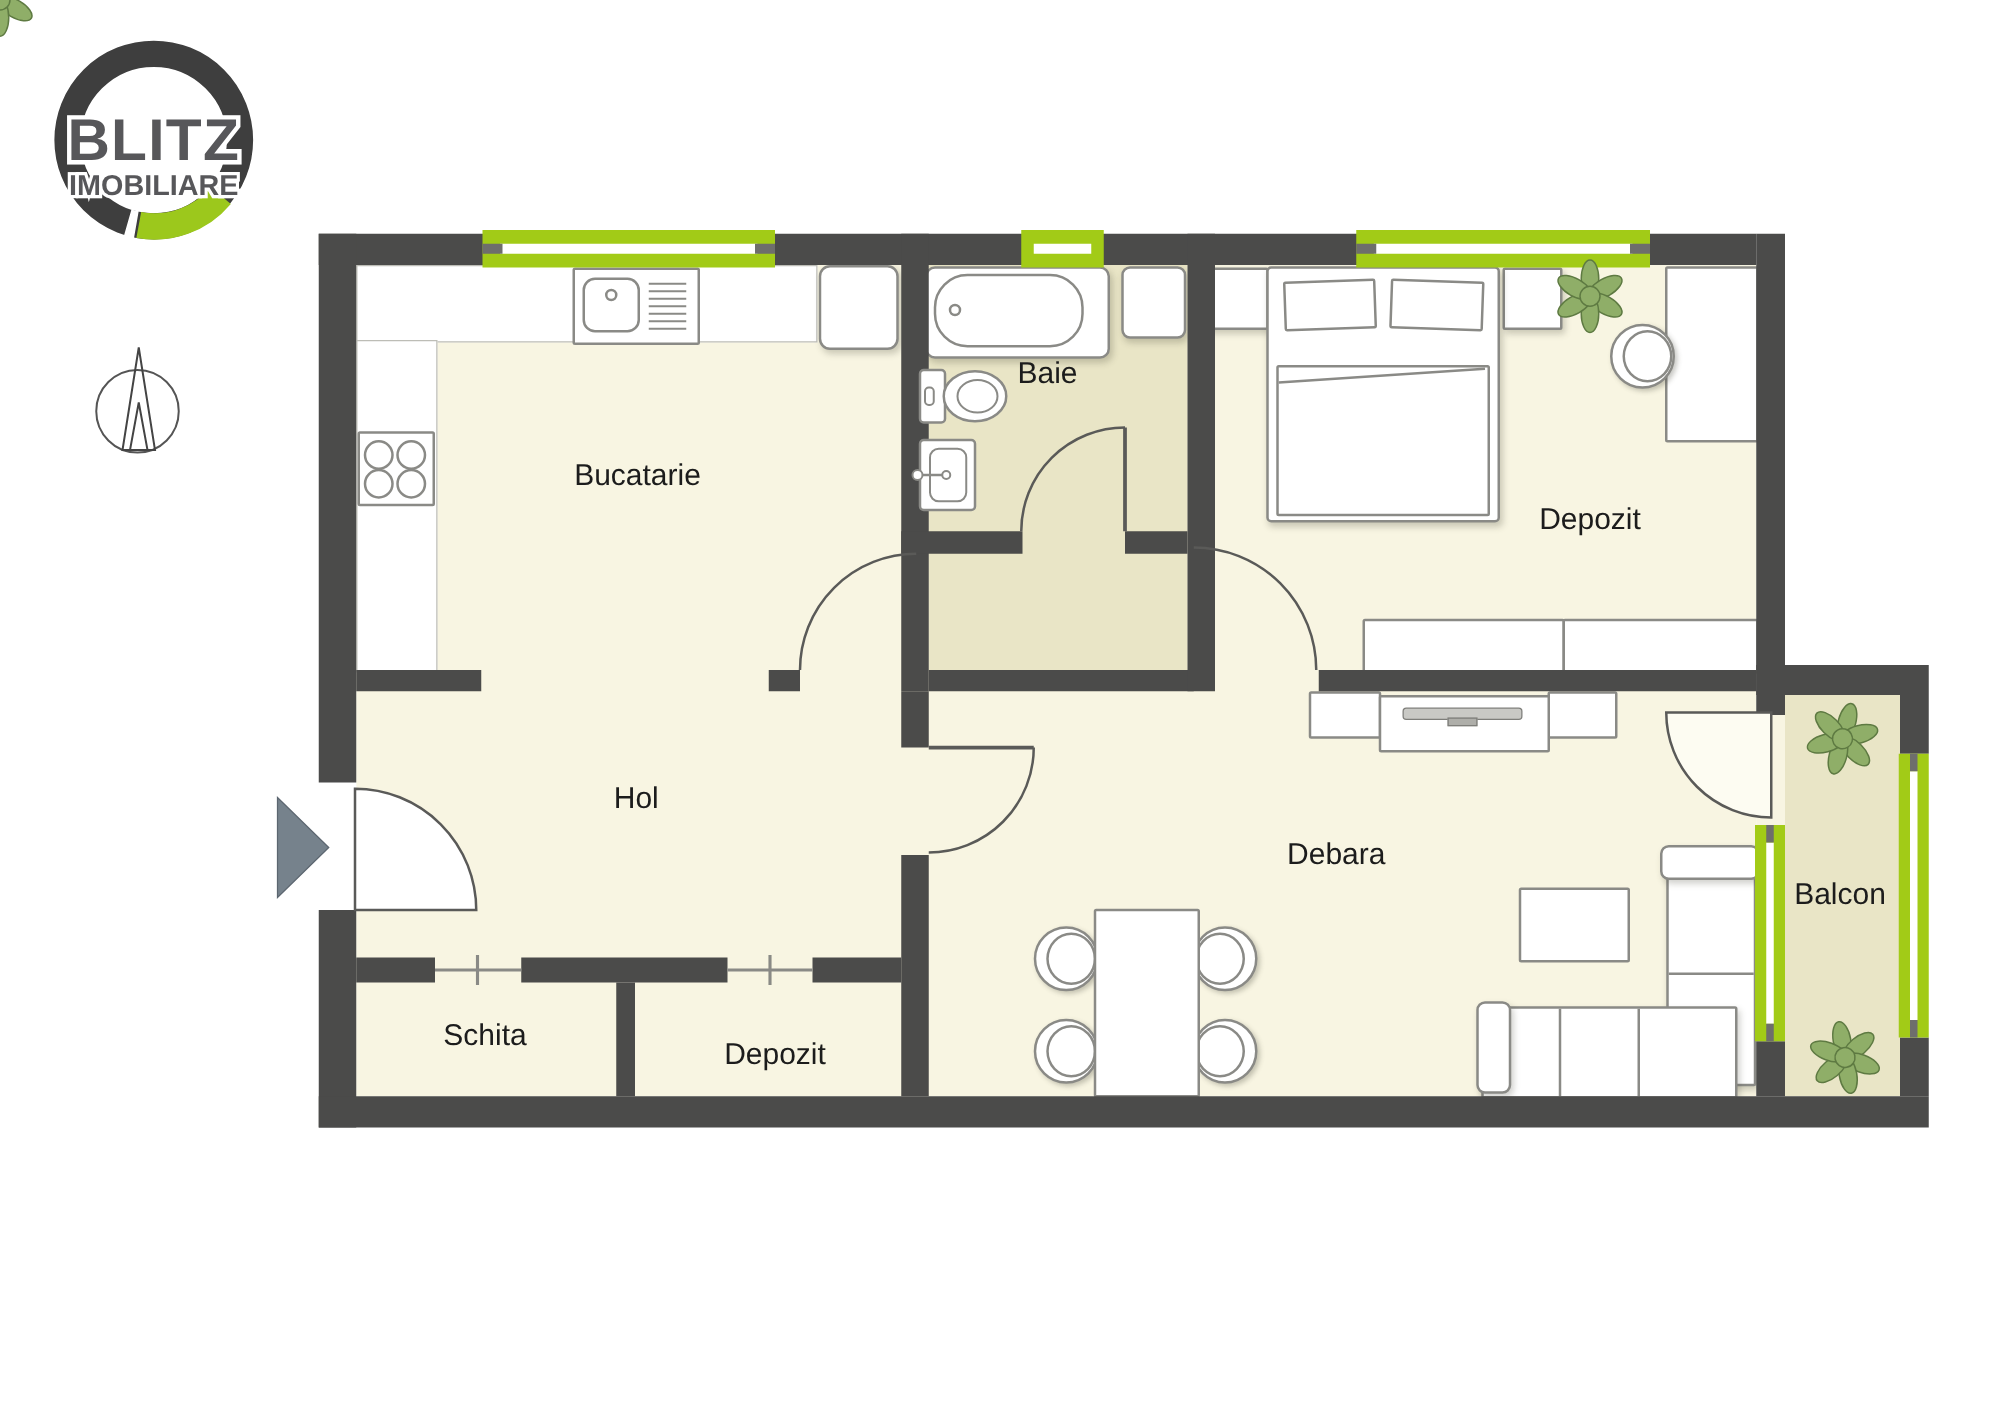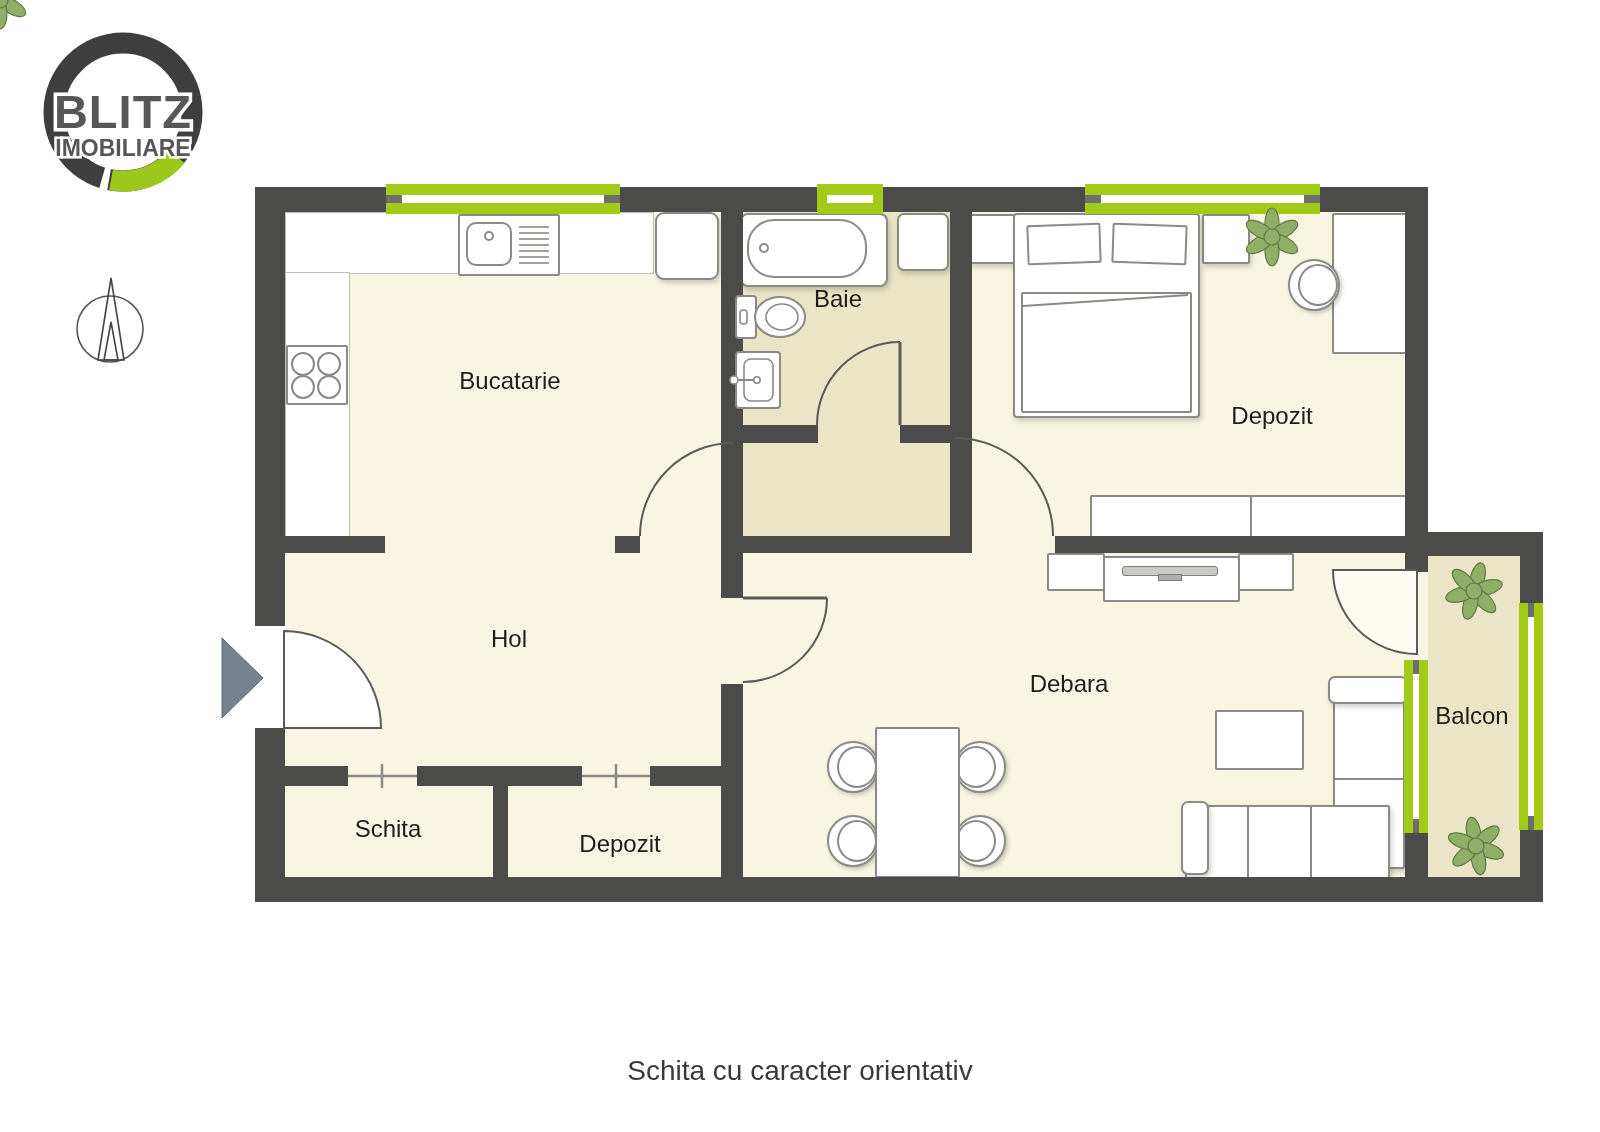--- a/index.html
+++ b/index.html
@@ -234,14 +234,13 @@
 
   <div class="room-label" style="left:510px;top:381px">Bucatarie</div>
   <div class="room-label" style="left:838px;top:299px">Baie</div>
   <div class="room-label" style="left:1272px;top:416px">Depozit</div>
   <div class="room-label" style="left:509px;top:639px">Hol</div>
   <div class="room-label" style="left:388px;top:829px">Schita</div>
   <div class="room-label" style="left:620px;top:844px">Depozit</div>
   <div class="room-label" style="left:1069px;top:684px">Debara</div>
   <div class="room-label" style="left:1472px;top:716px">Balcon</div>
 
-  <div id="caption">Schita cu caracter orientativ</div>
 </div>
 
 </body></html>

